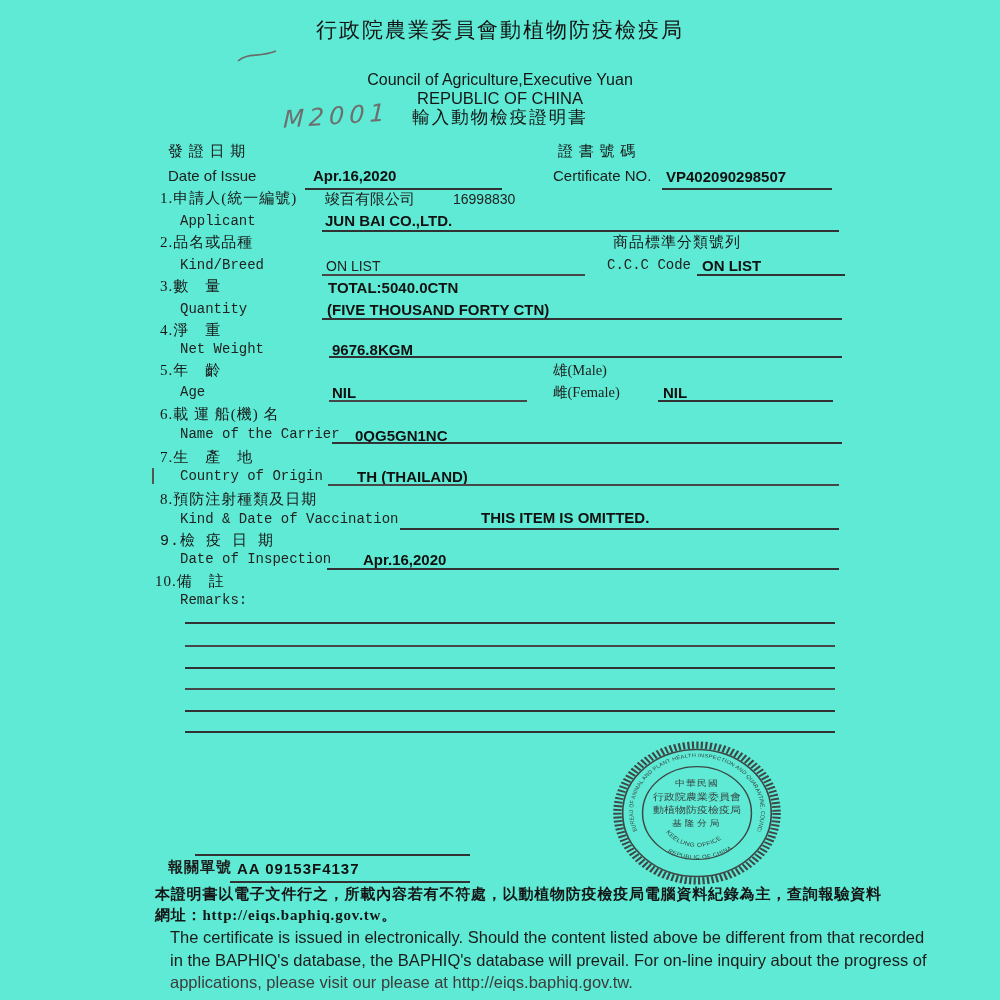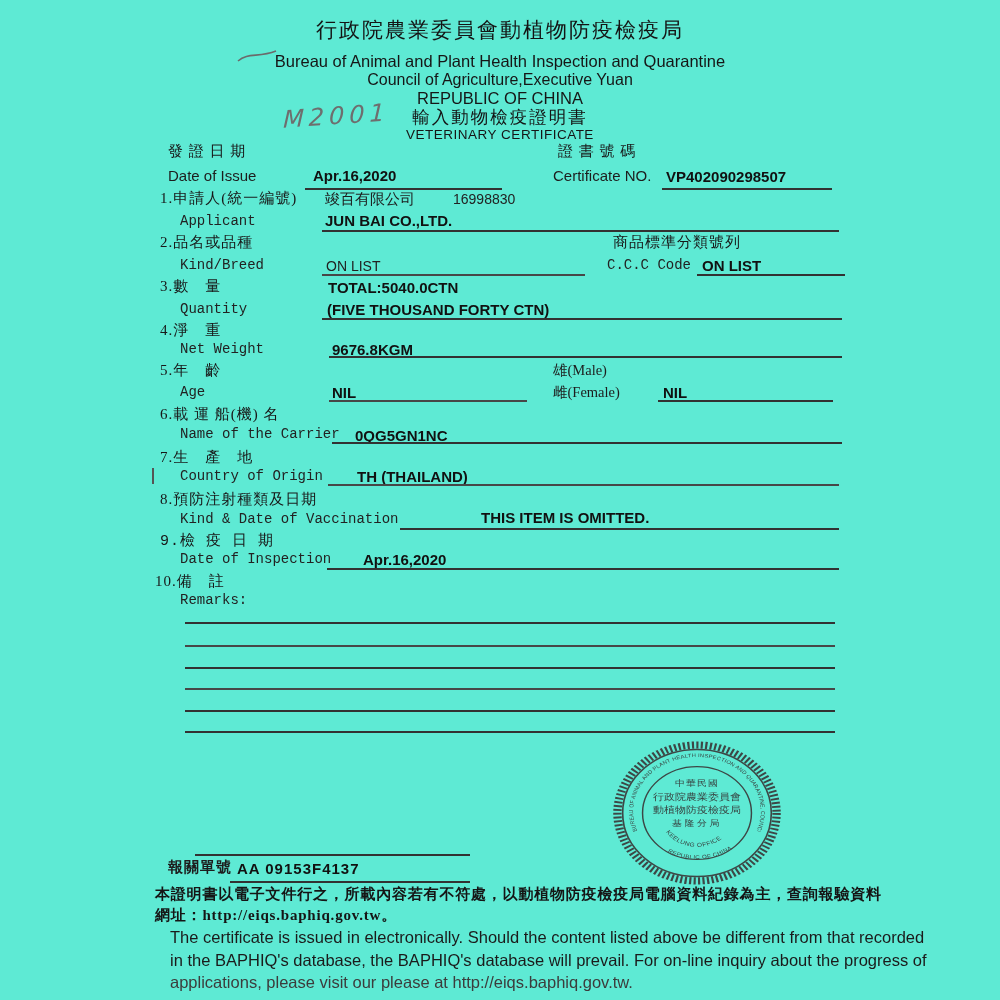--- a/index.html
+++ b/index.html
@@ -49,25 +49,23 @@
   
   .f-zh{font-size:15px;font-weight:bold;letter-spacing:.8px;color:#151515;}
   .f-en{font-size:16.5px;color:#1b1b1b;}
 </style>
 </head>
 <body>
 
 <div class="page">
 
   <div class="abs center zh t-zh-title">行政院農業委員會動植物防疫檢疫局</div>
-  <div class="abs center sans t-bureau">Bureau of Animal and Plant Health Inspection and Quarantine</div>
   <div class="abs center sans t-council">Council of Agriculture,Executive Yuan</div>
   <div class="abs center sans t-country">REPUBLIC OF CHINA</div>
   <div class="abs center zh t-cert-zh">輸入動物檢疫證明書</div>
-  <div class="abs center sans t-cert-en">VETERINARY CERTIFICATE</div>
   <div class="abs handwrite">M2001</div>
 
   <div class="penmark">
     <svg viewBox="0 0 42 18">
         <path d="M2,13 C12,4 22,10 40,3" fill="none" stroke="#6b6b6b" stroke-width="1.6"></path>
       </svg>
   </div>
   <div class="margintick"></div>
 
   <div class="abs zh lab-zh" style="left:168px;top:143px;">發 證 日 期</div>

